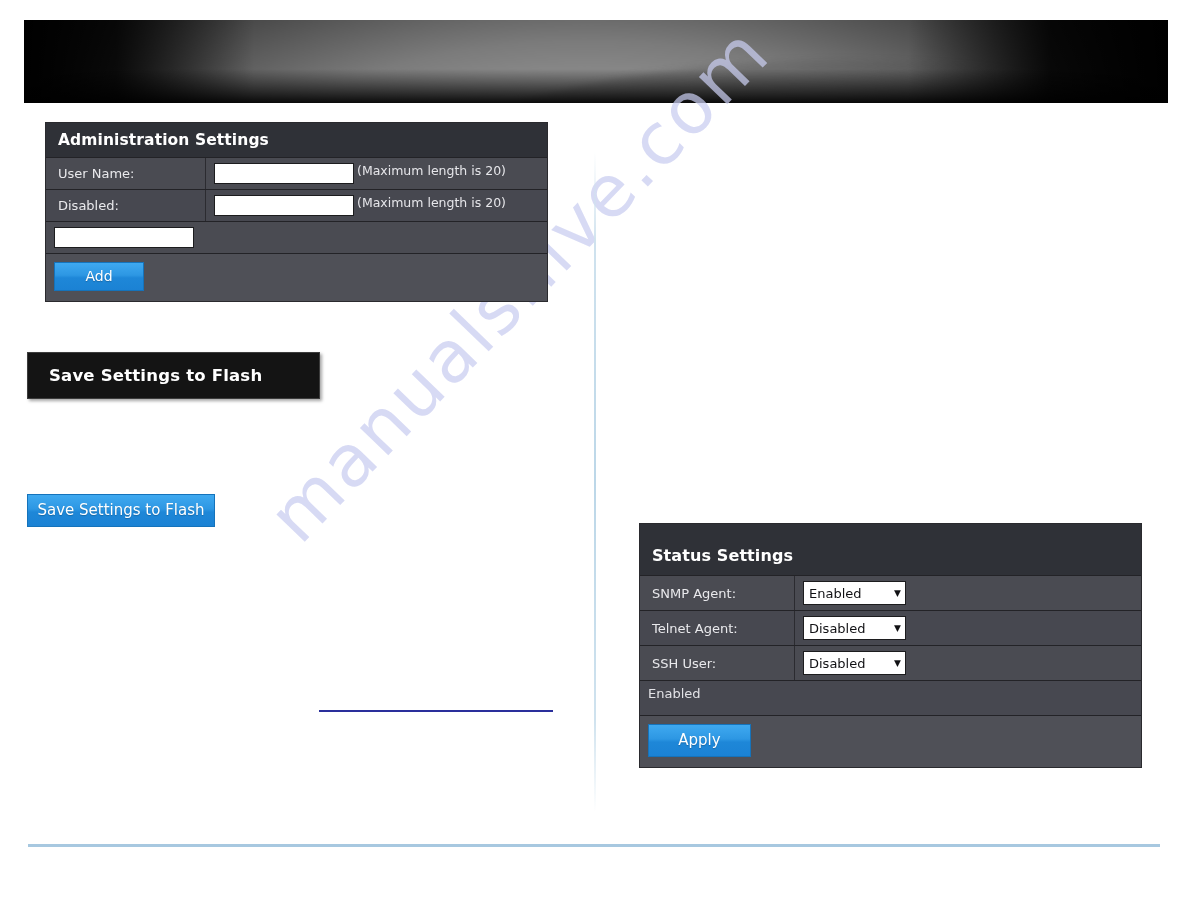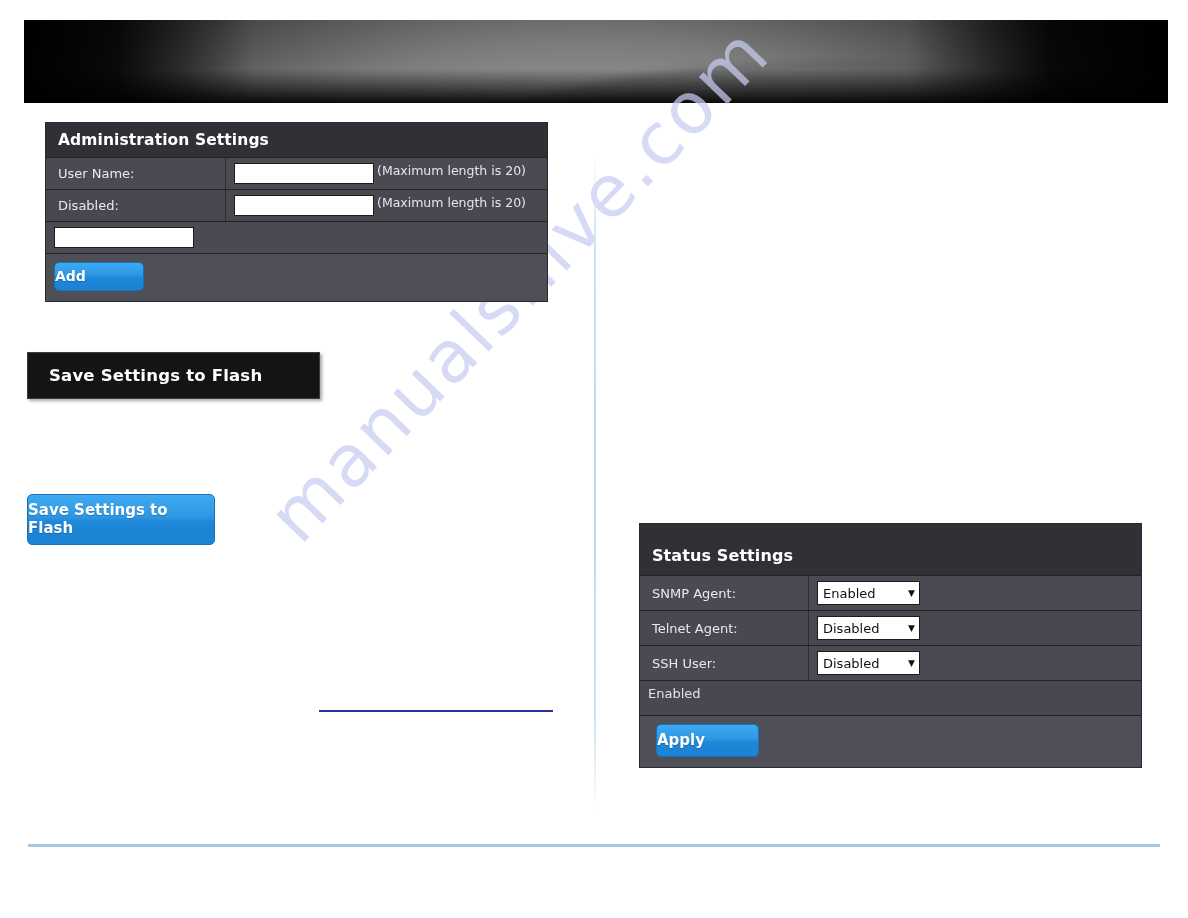--- a/index.html
+++ b/index.html
@@ -174,38 +174,38 @@
     padding: 8px 0 10px 6px;
     display: flex;
     align-items: center;
   }
 
   
   .btn-blue {
     display: inline-block;
     background: linear-gradient(to bottom, #3fa9f0 0%, #2d97e3 45%, #1e87d8 55%, #1b82d4 100%);
     border: 1px solid #1573bb;
-    border-radius: 5px;
+    border-radius: 0;
     color: #ffffff;
     font-size: 14px;
-    font-weight: bold;
-    text-align: left;
+    font-weight: normal;
+    text-align: center;
     padding: 5px 0 6px 0;
     box-sizing: border-box;
     text-shadow: 0 1px 1px rgba(0,0,0,0.22);
     cursor: pointer;
   }
 
   
   #admin-panel {
     left: 45px;
     top: 122px;
     width: 503px;
   }
-  #admin-panel .row-label { width: 180px; }
+  #admin-panel .row-label { width: 160px; }
 
   
   .black-bar {
     position: absolute;
     left: 27px;
     top: 352px;
     width: 293px;
     height: 47px;
     background: #141414;
     border: 1px solid #3c3c3c;
@@ -231,42 +231,42 @@
     font-size: 15px;
     padding: 6px 0 7px 0;
   }
 
   
   #status-panel {
     left: 639px;
     top: 523px;
     width: 503px;
   }
-  #status-panel .row-label { width: 169px; }
+  #status-panel .row-label { width: 155px; }
   #status-panel .panel-title { font-size: 16px; padding: 22px 0 10px 12px; }
   #status-panel .row { min-height: 34px; }
 
   .sel {
     width: 103px;
     height: 24px;
     background: #ffffff;
     border: 1px solid #1c1c1e;
     box-sizing: border-box;
     display: flex;
     align-items: center;
     justify-content: space-between;
     padding: 0 4px 0 5px;
     font-size: 13px;
     color: #111114;
     cursor: pointer;
   }
   .sel .caret { font-size: 9px; color: #111114; line-height: 1; }
 
   #admin-add-button { width: 90px; margin-left: 2px; }
-  #status-apply-button { width: 103px; margin-left: 10px; font-size: 15px; padding: 6px 0 7px 0; }
+  #status-apply-button { width: 103px; margin-left: 2px; font-size: 15px; padding: 6px 0 7px 0; }
 </style>
 </head>
 <body>
 
 <div class="banner">
   <div class="swoosh"></div>
   <div class="swoosh2"></div>
   <div class="dark-left"></div>
   <div class="dark-right"></div>
   <div class="dark-bottom"></div>

